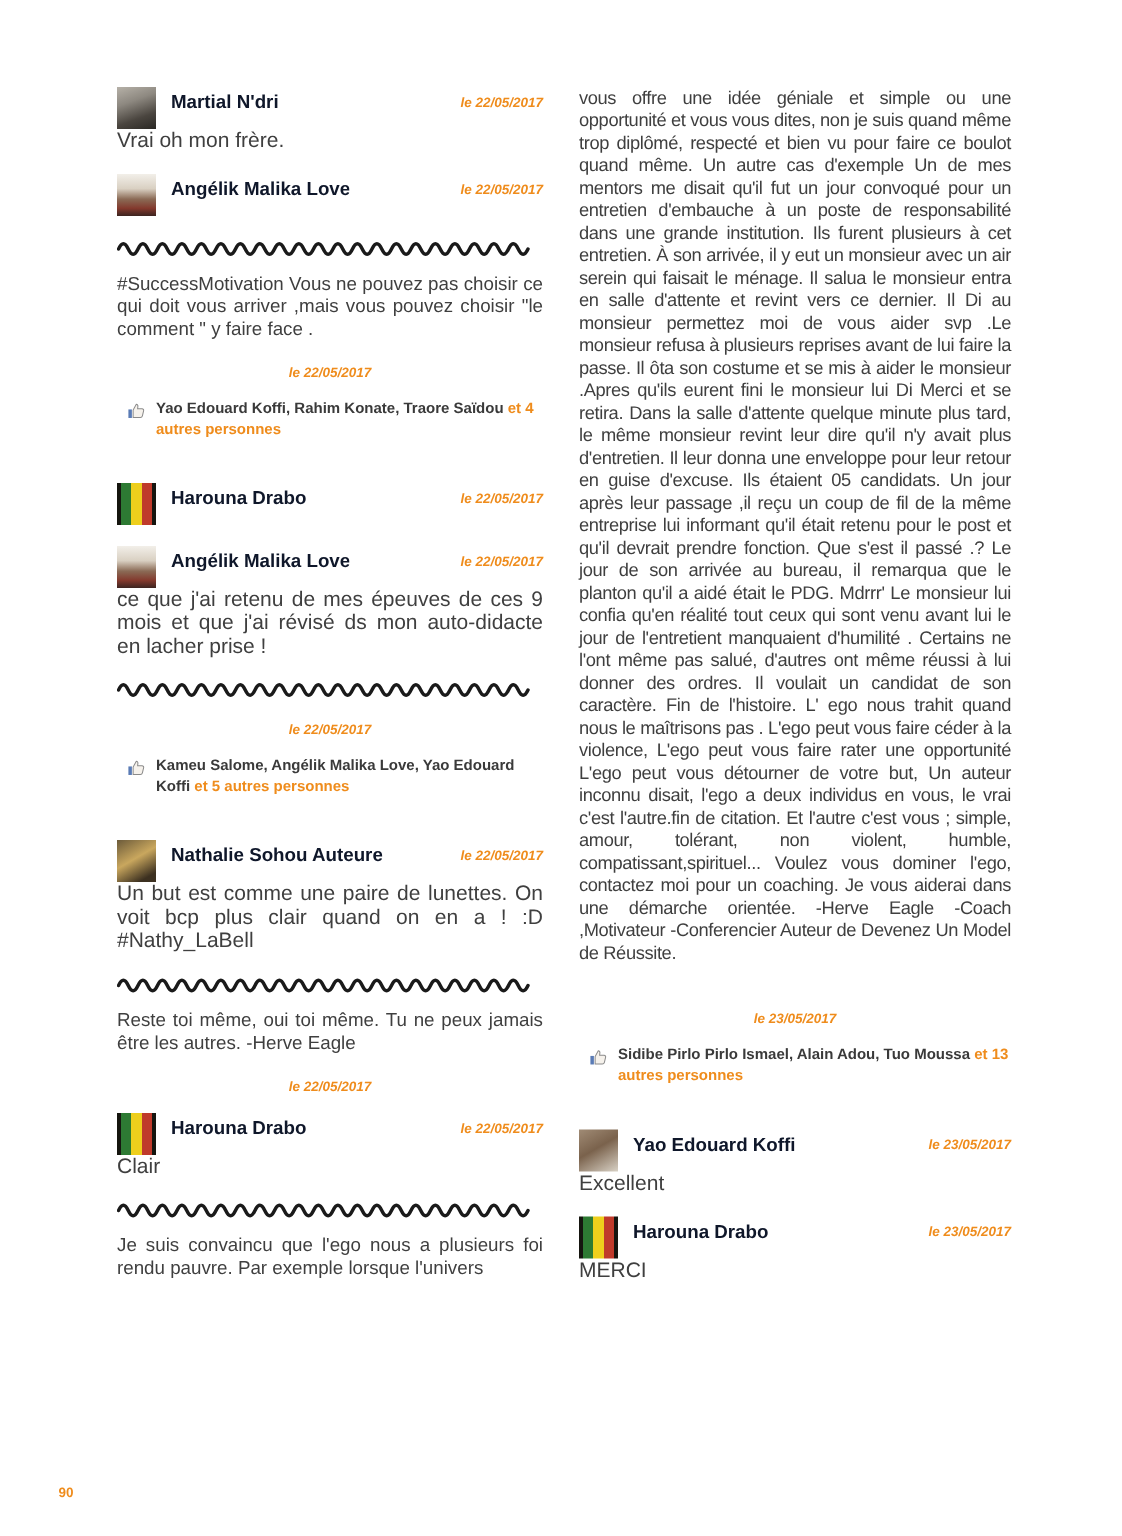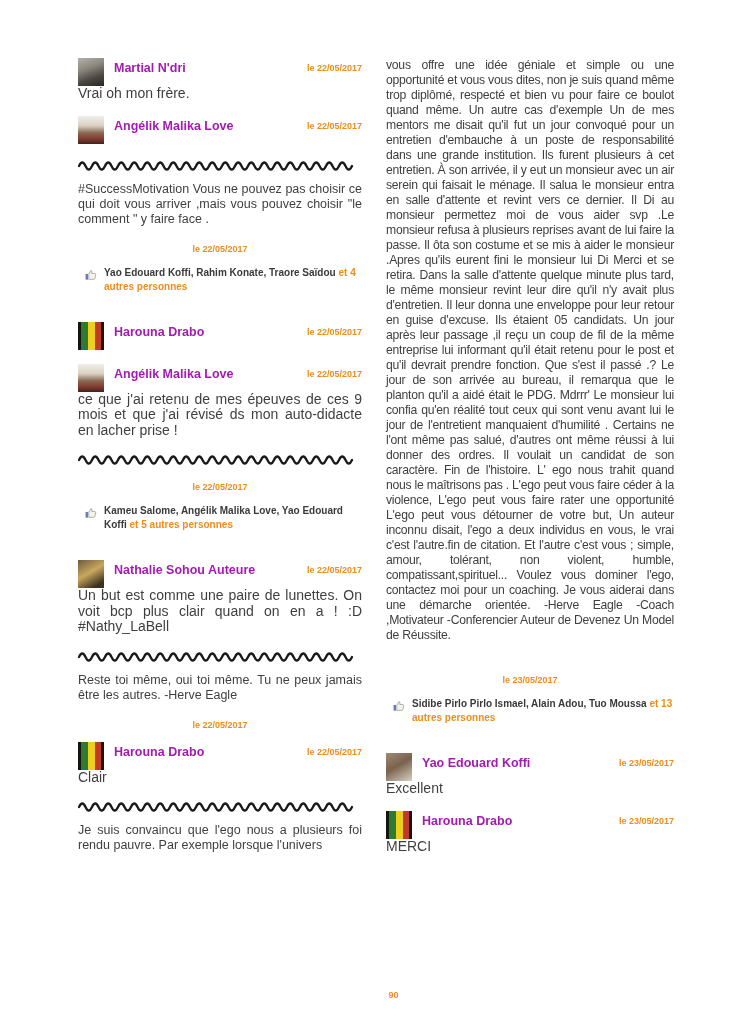--- a/index.html
+++ b/index.html
@@ -9,38 +9,38 @@
     width:748px; height:1024px; position:relative; overflow:hidden;
     font-family:"Liberation Sans", sans-serif; color:#3f3f3f;
   }
   .columns { display:flex; gap:24px; padding:58px 0 0 78px; }
   .col-left  { width:284px; }
   .col-right { width:288px; }
 
   .comment { margin-bottom:14px; }
   .comment-head { display:flex; align-items:flex-start; }
   .avatar { width:26px; height:28px; flex:0 0 26px; }
-  .c-name { font-size:12.5px; font-weight:bold; color:#a21caf; margin-left:10px; margin-top:3px;
+  .c-name { font-size:12.5px; font-weight:bold; color:#0f172a; margin-left:10px; margin-top:3px;
             white-space:nowrap; overflow:hidden; }
   .c-date { margin-left:auto; margin-top:5px; padding-left:6px; }
-  .date { font-size:9px; font-weight:bold; color:var(--accent); white-space:nowrap; }
+  .date { font-size:9px; font-weight:bold; font-style:italic; color:var(--accent); white-space:nowrap; }
   .c-body { font-size:14px; line-height:15.5px; text-align:justify; }
 
   .post { font-size:12.5px; line-height:15.4px; text-align:justify; margin-bottom:10px; }
   .post.long { font-size:12.2px; line-height:15px; letter-spacing:-0.25px; margin-bottom:26px; }
   .post-date { text-align:center; margin-bottom:10px; }
 
   .likes { display:flex; gap:7px; padding-left:7px; margin-bottom:28px; }
   .like-icon { flex:0 0 12px; padding-top:1px; }
   .likes-text { font-size:10px; font-weight:bold; line-height:14px; color:#3a3a3a; }
   .likes .more { color:var(--accent); }
 
   .sep { margin:16px 0 10px; line-height:0; }
 
-  .page-number { position:absolute; left:0; right:0; bottom:24px; text-align:center;
+  .page-number { position:absolute; left:0; right:0; bottom:24px; text-align:left;
                  font-size:9px; font-weight:bold; color:var(--accent);margin-left:39px; }
 
   .av-photo1  { background:linear-gradient(160deg,#b6b1a8 0%,#8d8880 35%,#4a453f 70%,#2a2824 100%); }
   .av-angelik { background:linear-gradient(180deg,#f2efe9 0%,#d9d0c2 35%,#8a6a55 60%,#83392d 82%,#3c2420 100%); }
   .av-flag    { background:linear-gradient(90deg,#15150f 0%,#15150f 10%,#2d7a33 10%,#2d7a33 37%,#eecf1c 37%,#eecf1c 64%,#bf3a2b 64%,#bf3a2b 90%,#15150f 90%); }
   .av-photo2  { background:linear-gradient(150deg,#6b5a3a 0%,#c9a75e 45%,#3c3020 85%); }
   .av-photo3  { background:linear-gradient(150deg,#a08b75 0%,#7a624c 45%,#d8d1c5 100%); }
 </style>
 </head>
 <body>

